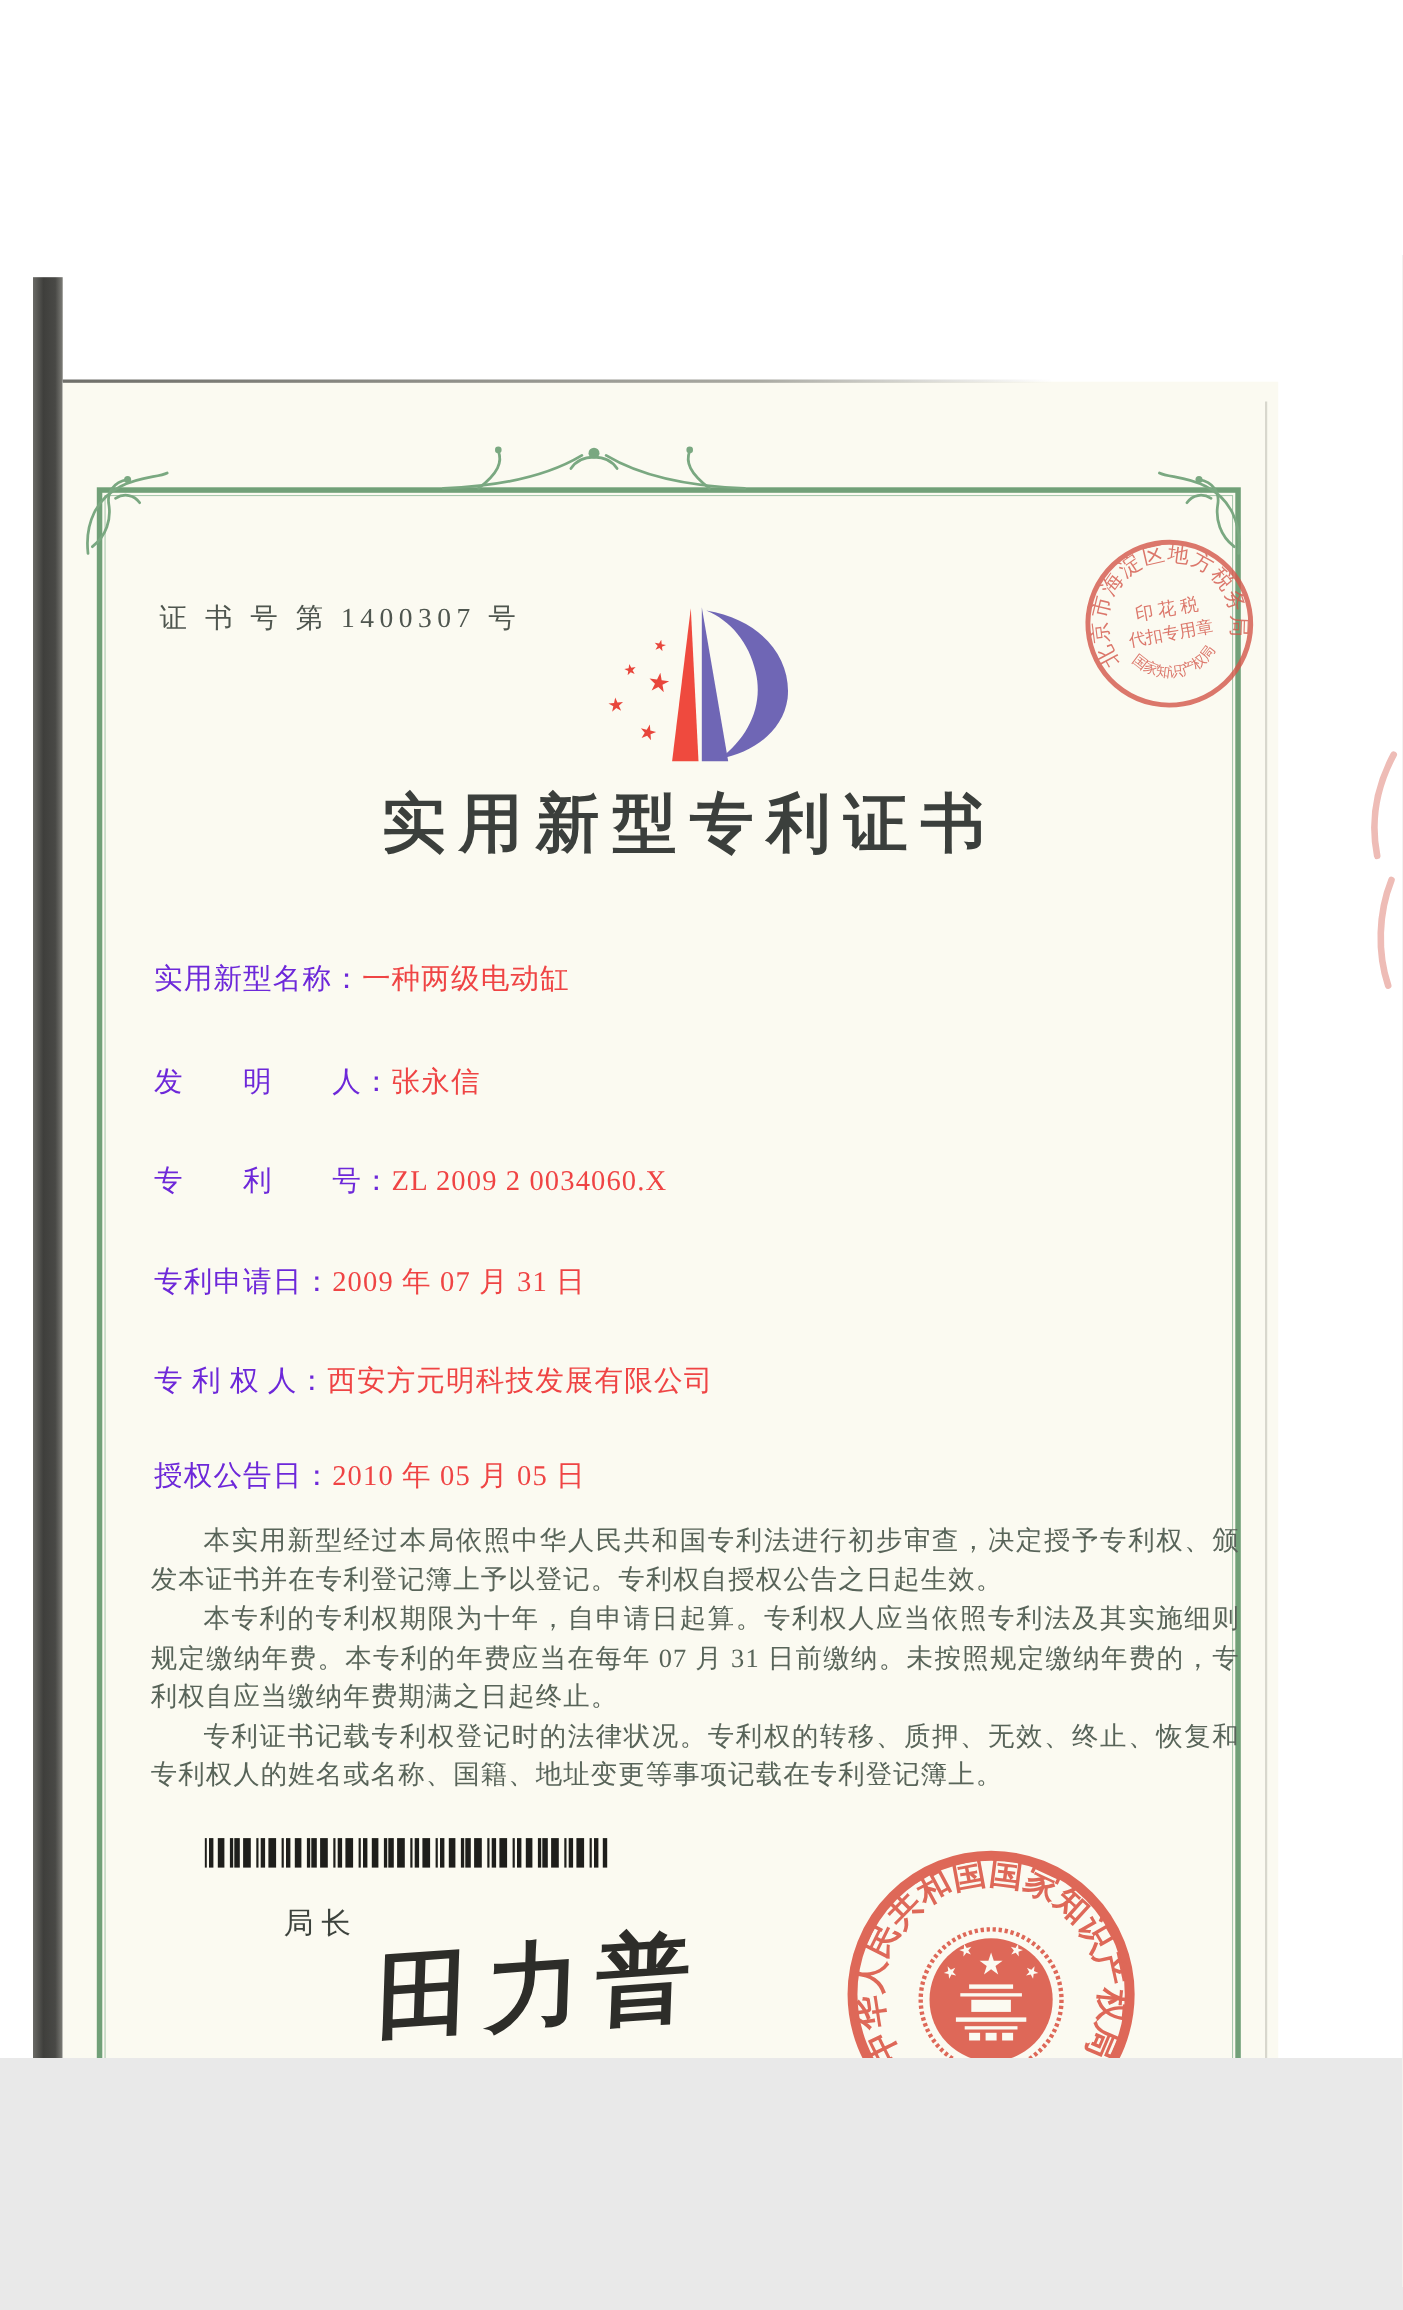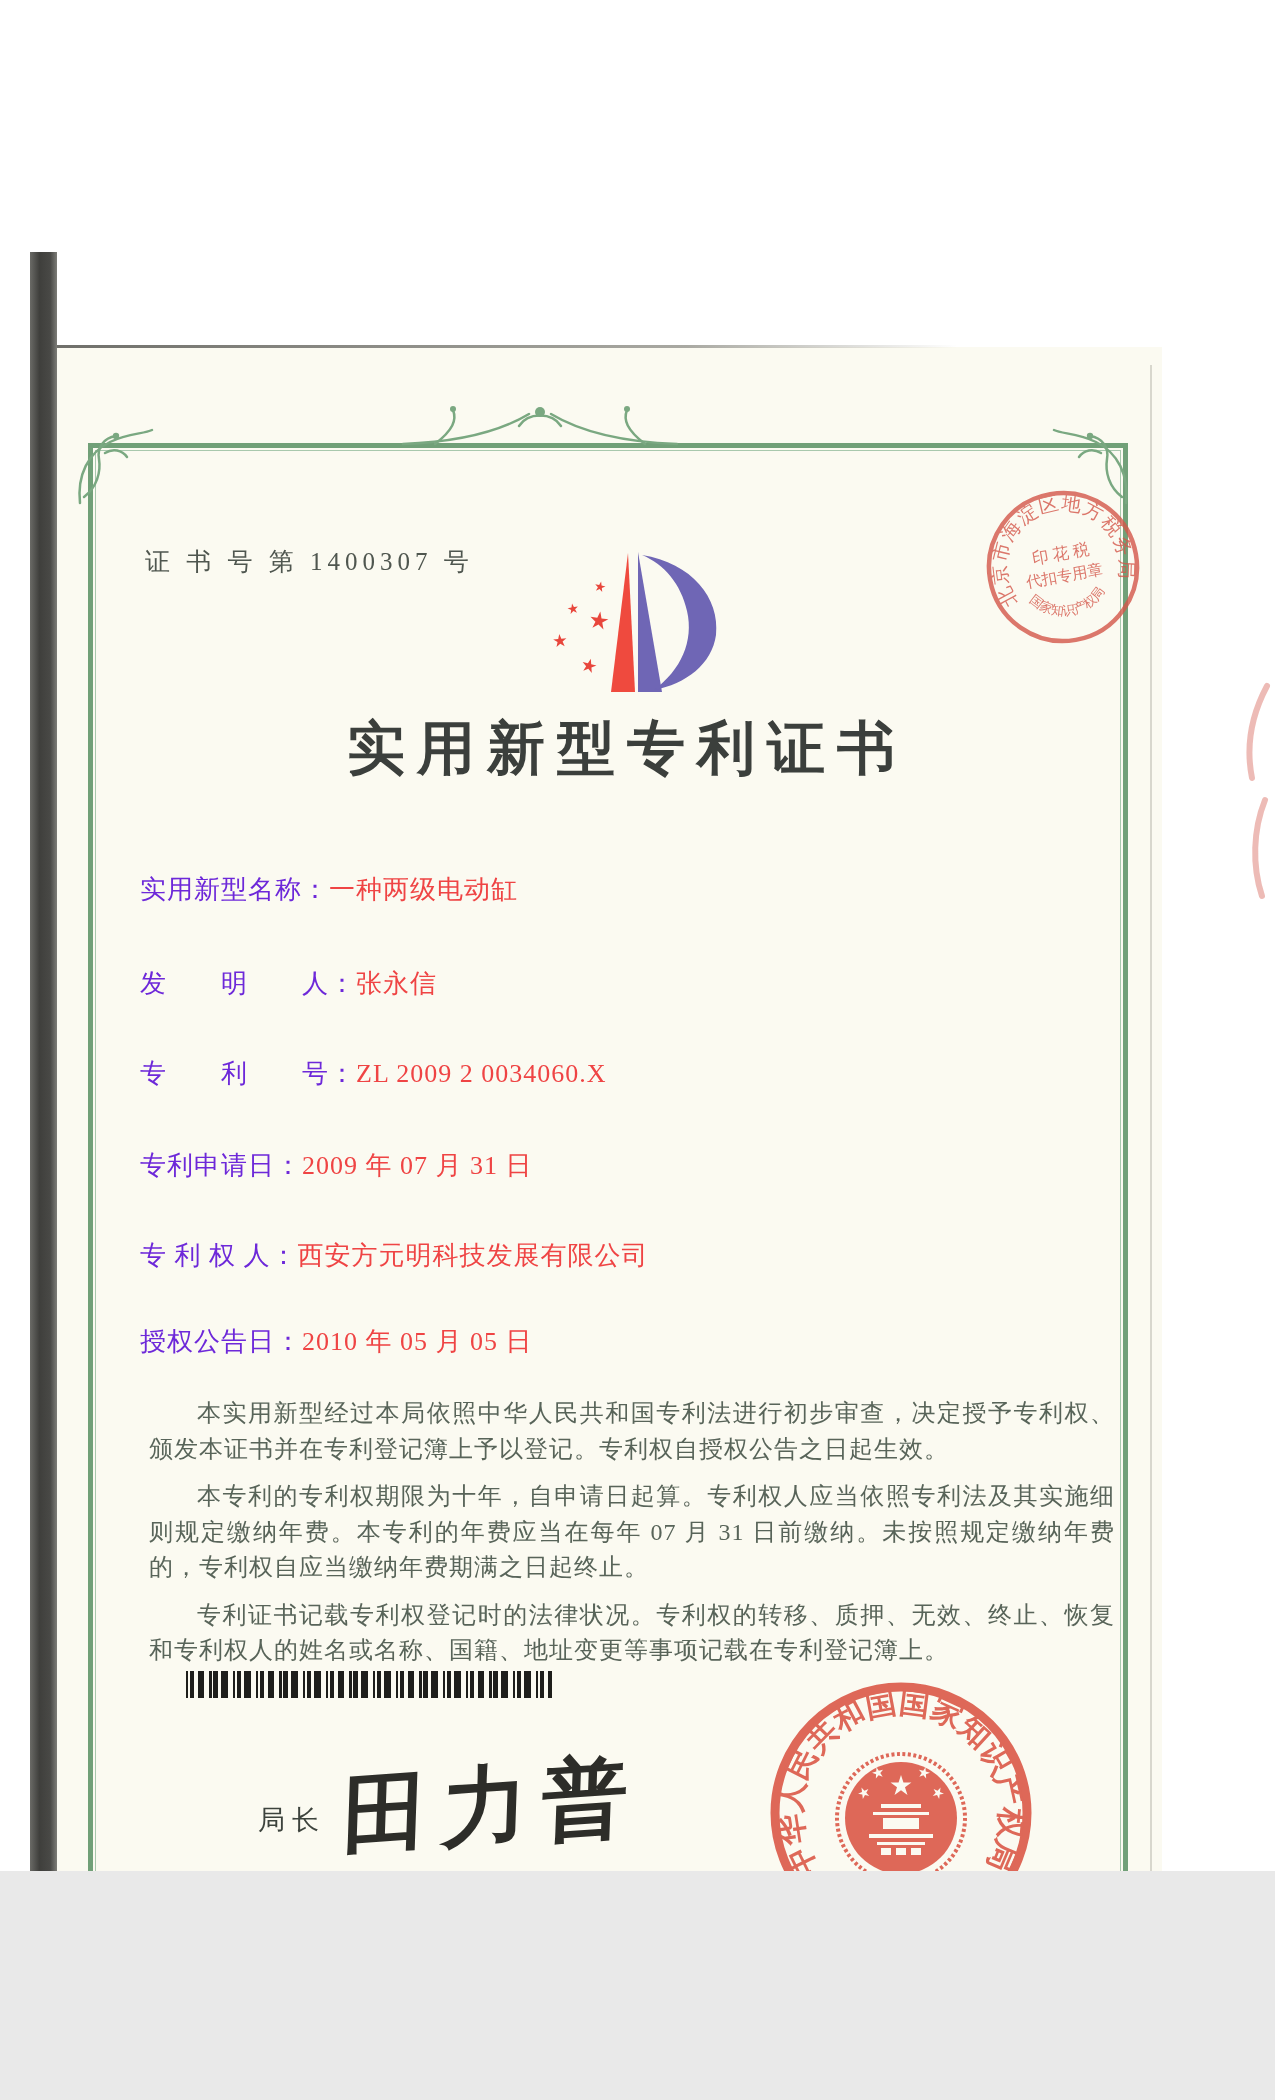--- a/index.html
+++ b/index.html
@@ -30,28 +30,28 @@
          letter-spacing:12px;color:#3b3f3c;}
 
   
   .field{left:140px;font-size:26px;color:#57625a;letter-spacing:1px;white-space:nowrap;}
   .field .lbl{color:#6d28d9;}
   .field .val{color:#ef4444;text-align:center;}
 
   
   #body-text{left:137px;top:1384px;width:990px;font-size:24px;line-height:35.5px;
              color:#586459;text-align:justify;letter-spacing:1px;}
-  #body-text p{margin:12px;text-indent:2em;}
+  #body-text p{margin:0;text-indent:2em;}
 
   
   #barcode{left:186px;top:1671px;width:366px;height:27px;font-size:0;white-space:nowrap;overflow:hidden;}
   #barcode i{display:inline-block;height:100%;background:#1e1e1b;vertical-align:top;}
 
   
-  #sig-title{left:258px;top:1802px;font-size:27px;letter-spacing:7px;color:#3d433d;font-family:Liberation Mono, monospace;}
+  #sig-title{left:258px;top:1730px;font-size:27px;letter-spacing:7px;color:#3d433d;font-family:Liberation Mono, monospace;}
   #sig-name{left:342px;top:1748px;font-size:86px;font-weight:bold;color:#2d2d29;
             letter-spacing:14px;transform:rotate(-4deg) skewX(-6deg);font-family:"DejaVu Serif",serif;}
 
   
   #seal{left:760px;top:1672px;width:282px;height:282px;opacity:.85;z-index:2;}
   #seal-date{left:786px;top:1869px;font-size:29px;letter-spacing:2px;color:#c7473b;z-index:3;white-space:nowrap;}
 
   #footer{left:320px;top:1958px;width:600px;text-align:center;font-size:21px;
           letter-spacing:3px;color:#535d53;}
 

